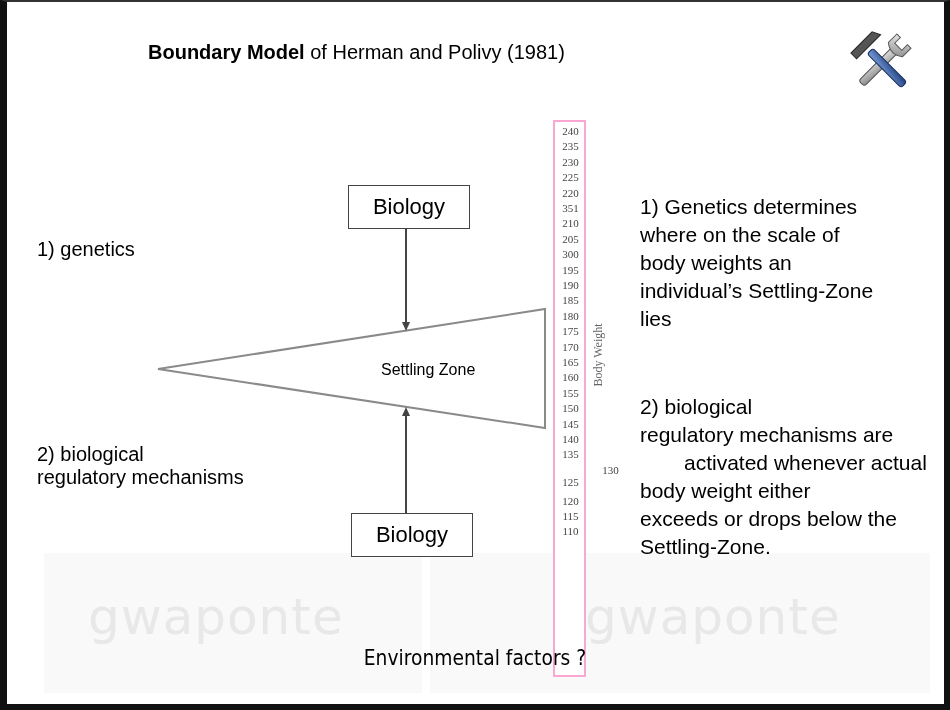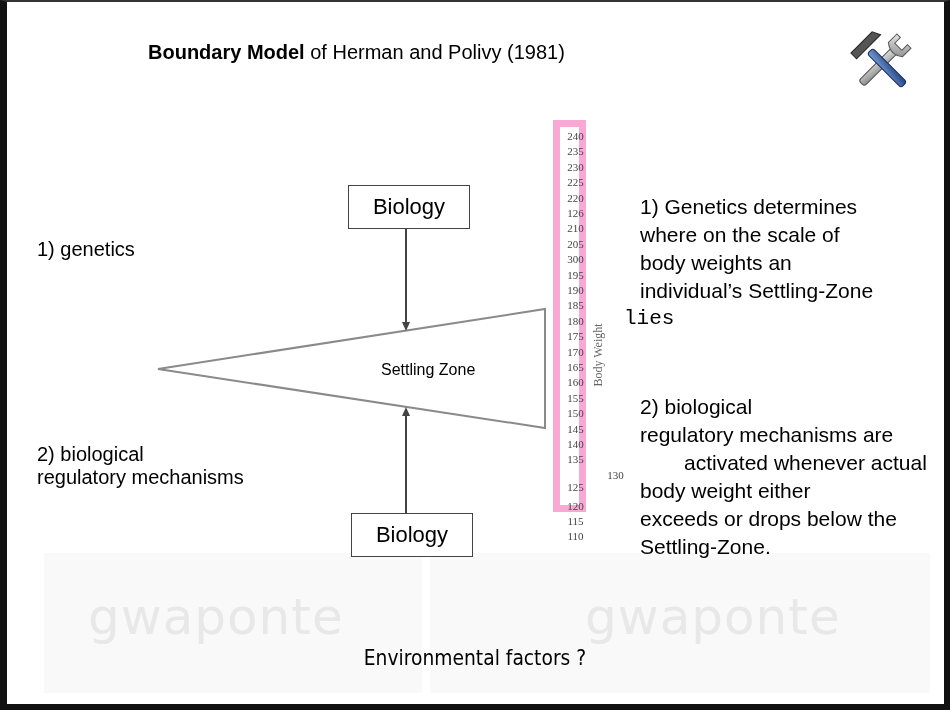--- a/index.html
+++ b/index.html
@@ -8,21 +8,21 @@
     border-left:7px solid #111; border-top:2px solid #333; border-right:6px solid #111; border-bottom:6px solid #111; background:#fff; }
   .wm-box { position:absolute; background:#f9f9f9; }
   .wm-text { position:absolute; font-family:"DejaVu Sans", sans-serif; font-size:50px; color:#e8e8e8; letter-spacing:1px; }
   .title { position:absolute; left:148px; top:41px; font-size:20px; white-space:nowrap; }
   .title b { font-weight:bold; }
   .tools-icon { position:absolute; left:845px; top:28px; width:75px; height:70px; }
   .label { position:absolute; font-size:20px; line-height:23px; white-space:nowrap; }
   .rlabel { position:absolute; font-size:21px; line-height:25px; white-space:nowrap; }
   .bio-box { position:absolute; border:1px solid #444; background:#fff; font-size:22px; display:flex; align-items:center; justify-content:center; box-sizing:border-box; }
   svg.diagram { position:absolute; left:0; top:0; }
-  .scale { position:absolute; left:553px; top:120px; width:33px; height:392px; border:7px solid #f9a8d4; box-sizing:border-box; background:#fff; }
+  .scale { position:absolute; left:553px; top:120px; width:33px; height:557px; border:2px solid #f9a8d4; box-sizing:border-box; background:#fff; }
   .scale-num { position:absolute; left:0; width:31px; text-align:center; font-family:"Liberation Serif", serif; font-size:11px; color:#444; line-height:11px; }
   .scale-axis { position:absolute; left:598px; top:355px; transform:translate(-50%,-50%) rotate(-90deg); font-family:"Liberation Serif", serif; font-size:12px; color:#666; white-space:nowrap; }
   .zone-label { position:absolute; left:381px; top:361px; font-size:16px; }
   .env { position:absolute; left:0; width:950px; top:645px; text-align:center; font-family:"DejaVu Sans", sans-serif; font-size:22px; transform:scaleX(0.85); }
 </style>
 </head>
 <body>
 
 <div class="frame"></div>
 
@@ -73,21 +73,21 @@
 <div class="bio-box" style="left:348px; top:185px; width:122px; height:44px;">Biology</div>
 <div class="bio-box" style="left:351px; top:513px; width:122px; height:44px;">Biology</div>
 <div class="zone-label">Settling Zone</div>
 
 <div class="scale" id="scale">
     <div class="scale-num" style="top: 4px;">240</div>
     <div class="scale-num" style="top: 19.4px;">235</div>
     <div class="scale-num" style="top: 34.8px;">230</div>
     <div class="scale-num" style="top: 50.2px;">225</div>
     <div class="scale-num" style="top: 65.6px;">220</div>
-    <div class="scale-num" style="top: 81px;">126</div>
+    <div class="scale-num" style="top: 81px;">351</div>
     <div class="scale-num" style="top: 96.4px;">210</div>
     <div class="scale-num" style="top: 111.8px;">205</div>
     <div class="scale-num" style="top: 127.2px;">300</div>
     <div class="scale-num" style="top: 142.6px;">195</div>
     <div class="scale-num" style="top: 158px;">190</div>
     <div class="scale-num" style="top: 173.4px;">185</div>
     <div class="scale-num" style="top: 188.8px;">180</div>
     <div class="scale-num" style="top: 204.2px;">175</div>
     <div class="scale-num" style="top: 219.6px;">170</div>
     <div class="scale-num" style="top: 235px;">165</div>
@@ -103,21 +103,21 @@
     <div class="scale-num" style="top: 389px;">115</div>
     <div class="scale-num" style="top: 404.4px;">110</div>
   </div>
 <div class="scale-axis">Body Weight</div>
 
 <div id="point1">
     <div class="rlabel" style="left: 640px; top: 194px;">1) Genetics determines</div>
     <div class="rlabel" style="left: 640px; top: 222px;">where on the scale of</div>
     <div class="rlabel" style="left: 640px; top: 250px;">body weights an</div>
     <div class="rlabel" style="left: 640px; top: 278px;">individual’s Settling-Zone</div>
-    <div class="rlabel" style="left: 624px; top: 306px; font-family: Liberation Mono, monospace;">lies</div>
+    <div class="rlabel" style="left: 640px; top: 306px;">lies</div>
   </div>
 <div id="point2">
     <div class="rlabel" style="left: 640px; top: 394px;">2) biological</div>
     <div class="rlabel" style="left: 640px; top: 422px;">regulatory mechanisms are</div>
     <div class="rlabel" style="left: 636px; top: 450px; margin-left: 48px;">activated whenever actual</div>
     <div class="rlabel" style="left: 640px; top: 478px;">body weight either</div>
     <div class="rlabel" style="left: 640px; top: 506px;">exceeds or drops below the</div>
     <div class="rlabel" style="left: 640px; top: 534px;">Settling-Zone.</div>
   </div>
 

